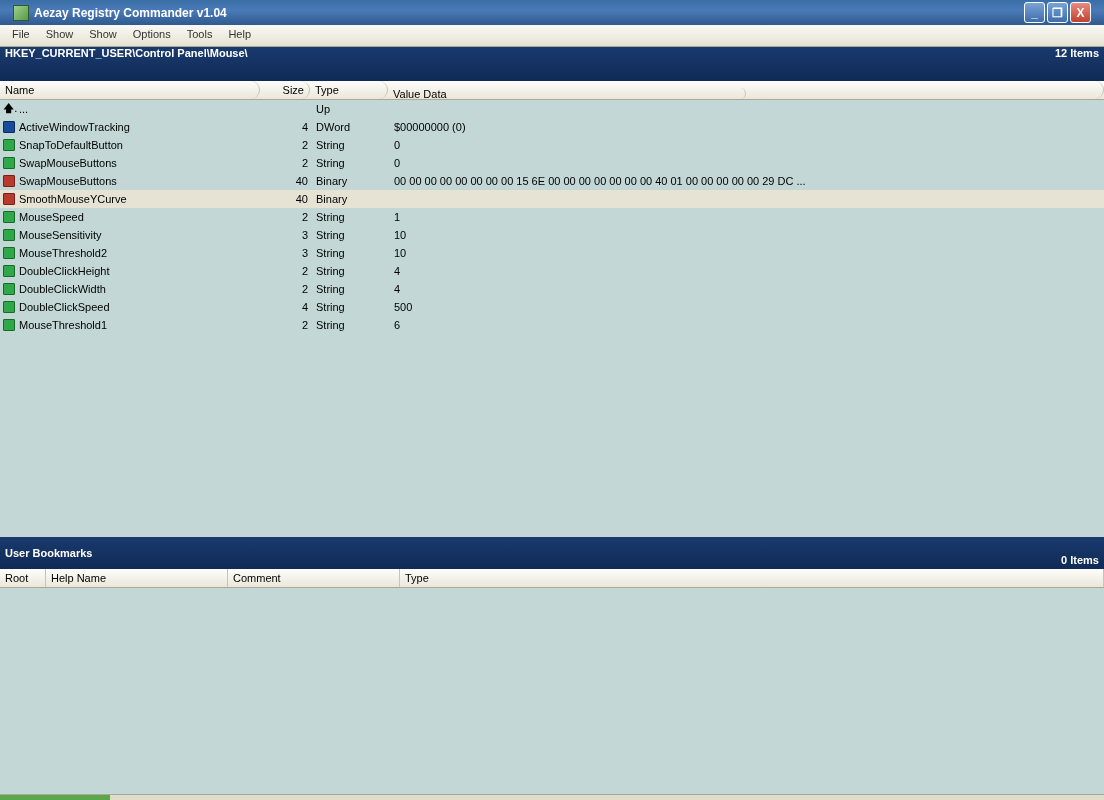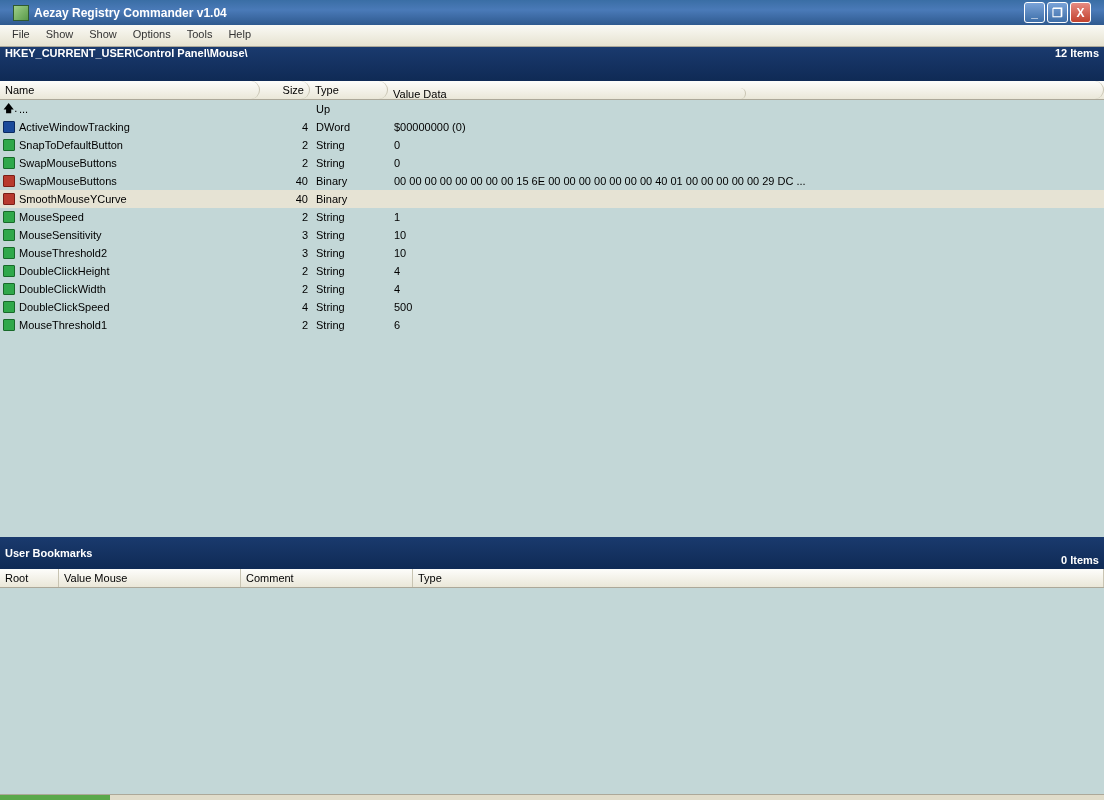--- a/index.html
+++ b/index.html
@@ -114,21 +114,21 @@
 .bookmarks-bar .count { margin-left:auto;margin-top:14px; }
 .bm-headers {
   display:flex; height:19px;
   background: linear-gradient(to bottom,#fdfdfb,#eae7d8);
   border-bottom:1px solid #aca899; font-size:11px;
 }
 .bm-headers .bm-h {
   border-right:1px solid #c8c4b2;
   padding:2px 5px; display:flex; align-items:center;
 }
-.bm-root{width:59px;} .bm-key{width:346px;} .bm-vname{width:182px;}
+.bm-root{width:46px;} .bm-key{width:346px;} .bm-vname{width:182px;}
 .bm-comment{width:172px;} .bm-type{flex:1;}
 .bm-area { height: 206px; background:#c3d7d7; }
 .statusbar {
   height: 6px;
   background: linear-gradient(to right,#5aa84a 0 10%,#e0dcca 10% 100%);
   border-top:1px solid #aca899;
 }
 .up-arrow { font-size:11px; color:#000; }
 </style>
 </head>
@@ -259,20 +259,20 @@
     </div>
   </div>
 
 <div class="bookmarks-bar">
   <span>User Bookmarks</span>
   <span class="count">0 Items</span>
 </div>
 
 <div class="bm-headers">
   <div class="bm-h bm-root">Root</div>
-  <div class="bm-h bm-vname">Value Mouse</div>
+  <div class="bm-h bm-vname">Help Name</div>
   <div class="bm-h bm-comment">Comment</div>
   <div class="bm-h bm-type">Type</div>
 </div>
 
 <div class="bm-area"></div>
 
 <div class="statusbar"></div>
 
 </body></html>

